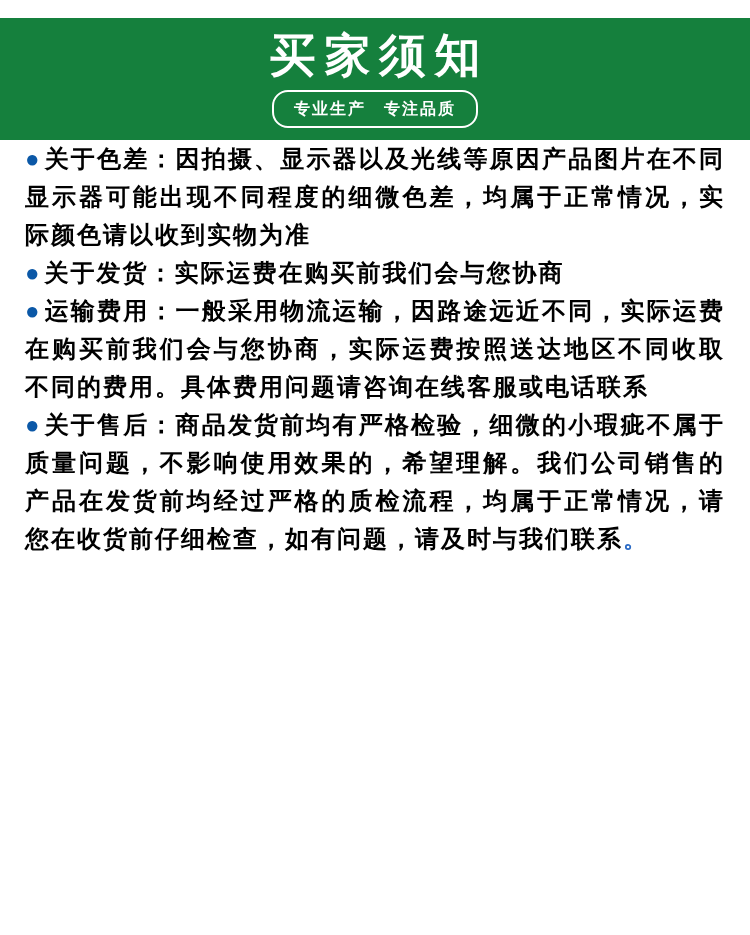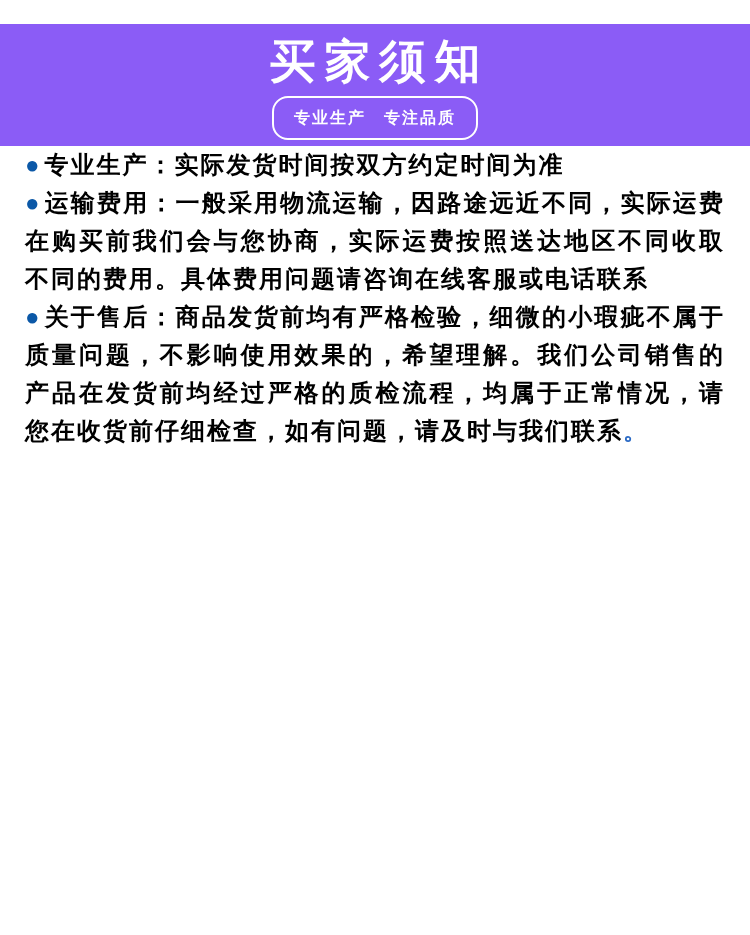--- a/index.html
+++ b/index.html
@@ -5,41 +5,41 @@
   * { box-sizing: border-box; }
   html, body { margin: 0; padding: 0; }
   body {
     width: 750px;
     height: 935px;
     background: #ffffff;
     font-family: "Liberation Sans", sans-serif;
     overflow: hidden;
   }
   .banner {
-    margin-top: 24px;
+    margin-top: 18px;
     width: 750px;
     height: 122px;
-    background: #8b5cf6;
+    background: #15803d;
     display: flex;
     flex-direction: column;
     align-items: center;
   }
   .banner-title {
     margin-top: 13px;
     color: #ffffff;
     font-size: 46px;
     line-height: 48px;
     font-weight: 700;
     letter-spacing: 9px;
     text-indent: 9px;
     white-space: nowrap;
   }
   .tagline-pill {
     margin-top: 11px;
-    height: 44px;
+    height: 38px;
     border: 2px solid #ffffff;
     border-radius: 16px;
     display: flex;
     align-items: center;
     padding: 0 20px;
     color: #ffffff;
     font-size: 16px;
     font-weight: 700;
     letter-spacing: 2px;
     white-space: nowrap;
@@ -75,20 +75,21 @@
 <body>
 
 <header class="banner">
   <div class="banner-title">买家须知</div>
   <div class="tagline-pill">
     <span>专业生产　专注品质</span>
   </div>
 </header>
 
 <main class="content">
+  <p class="notice m1"><span class="bullet">●</span><span>关于色差：因拍摄、显示器以及光线等原因产品图片在不同显示器可能出现不同程度的细微色差，均属于正常情况，实际颜色请以收到实物为准</span><span class="suffix"></span></p>
 
 
-  <p class="notice m3"><span class="bullet">●</span><span>专业生产：实际发货时间按双方约定时间为准</span><span class="suffix"></span></p>
+  <p class="notice m3"><span class="bullet">●</span><span>关于发货：实际运费在购买前我们会与您协商</span><span class="suffix"></span></p>
 
   <p class="notice m4"><span class="bullet">●</span><span>运输费用：一般采用物流运输，因路途远近不同，实际运费在购买前我们会与您协商，实际运费按照送达地区不同收取不同的费用。具体费用问题请咨询在线客服或电话联系</span><span class="suffix"></span></p>
 
   <p class="notice m5"><span class="bullet">●</span><span>关于售后：商品发货前均有严格检验，细微的小瑕疵不属于质量问题，不影响使用效果的，希望理解。我们公司销售的产品在发货前均经过严格的质检流程，均属于正常情况，请您在收货前仔细检查，如有问题，请及时与我们联系</span><span class="suffix">。</span></p>
 </main>
 
 </body></html>

